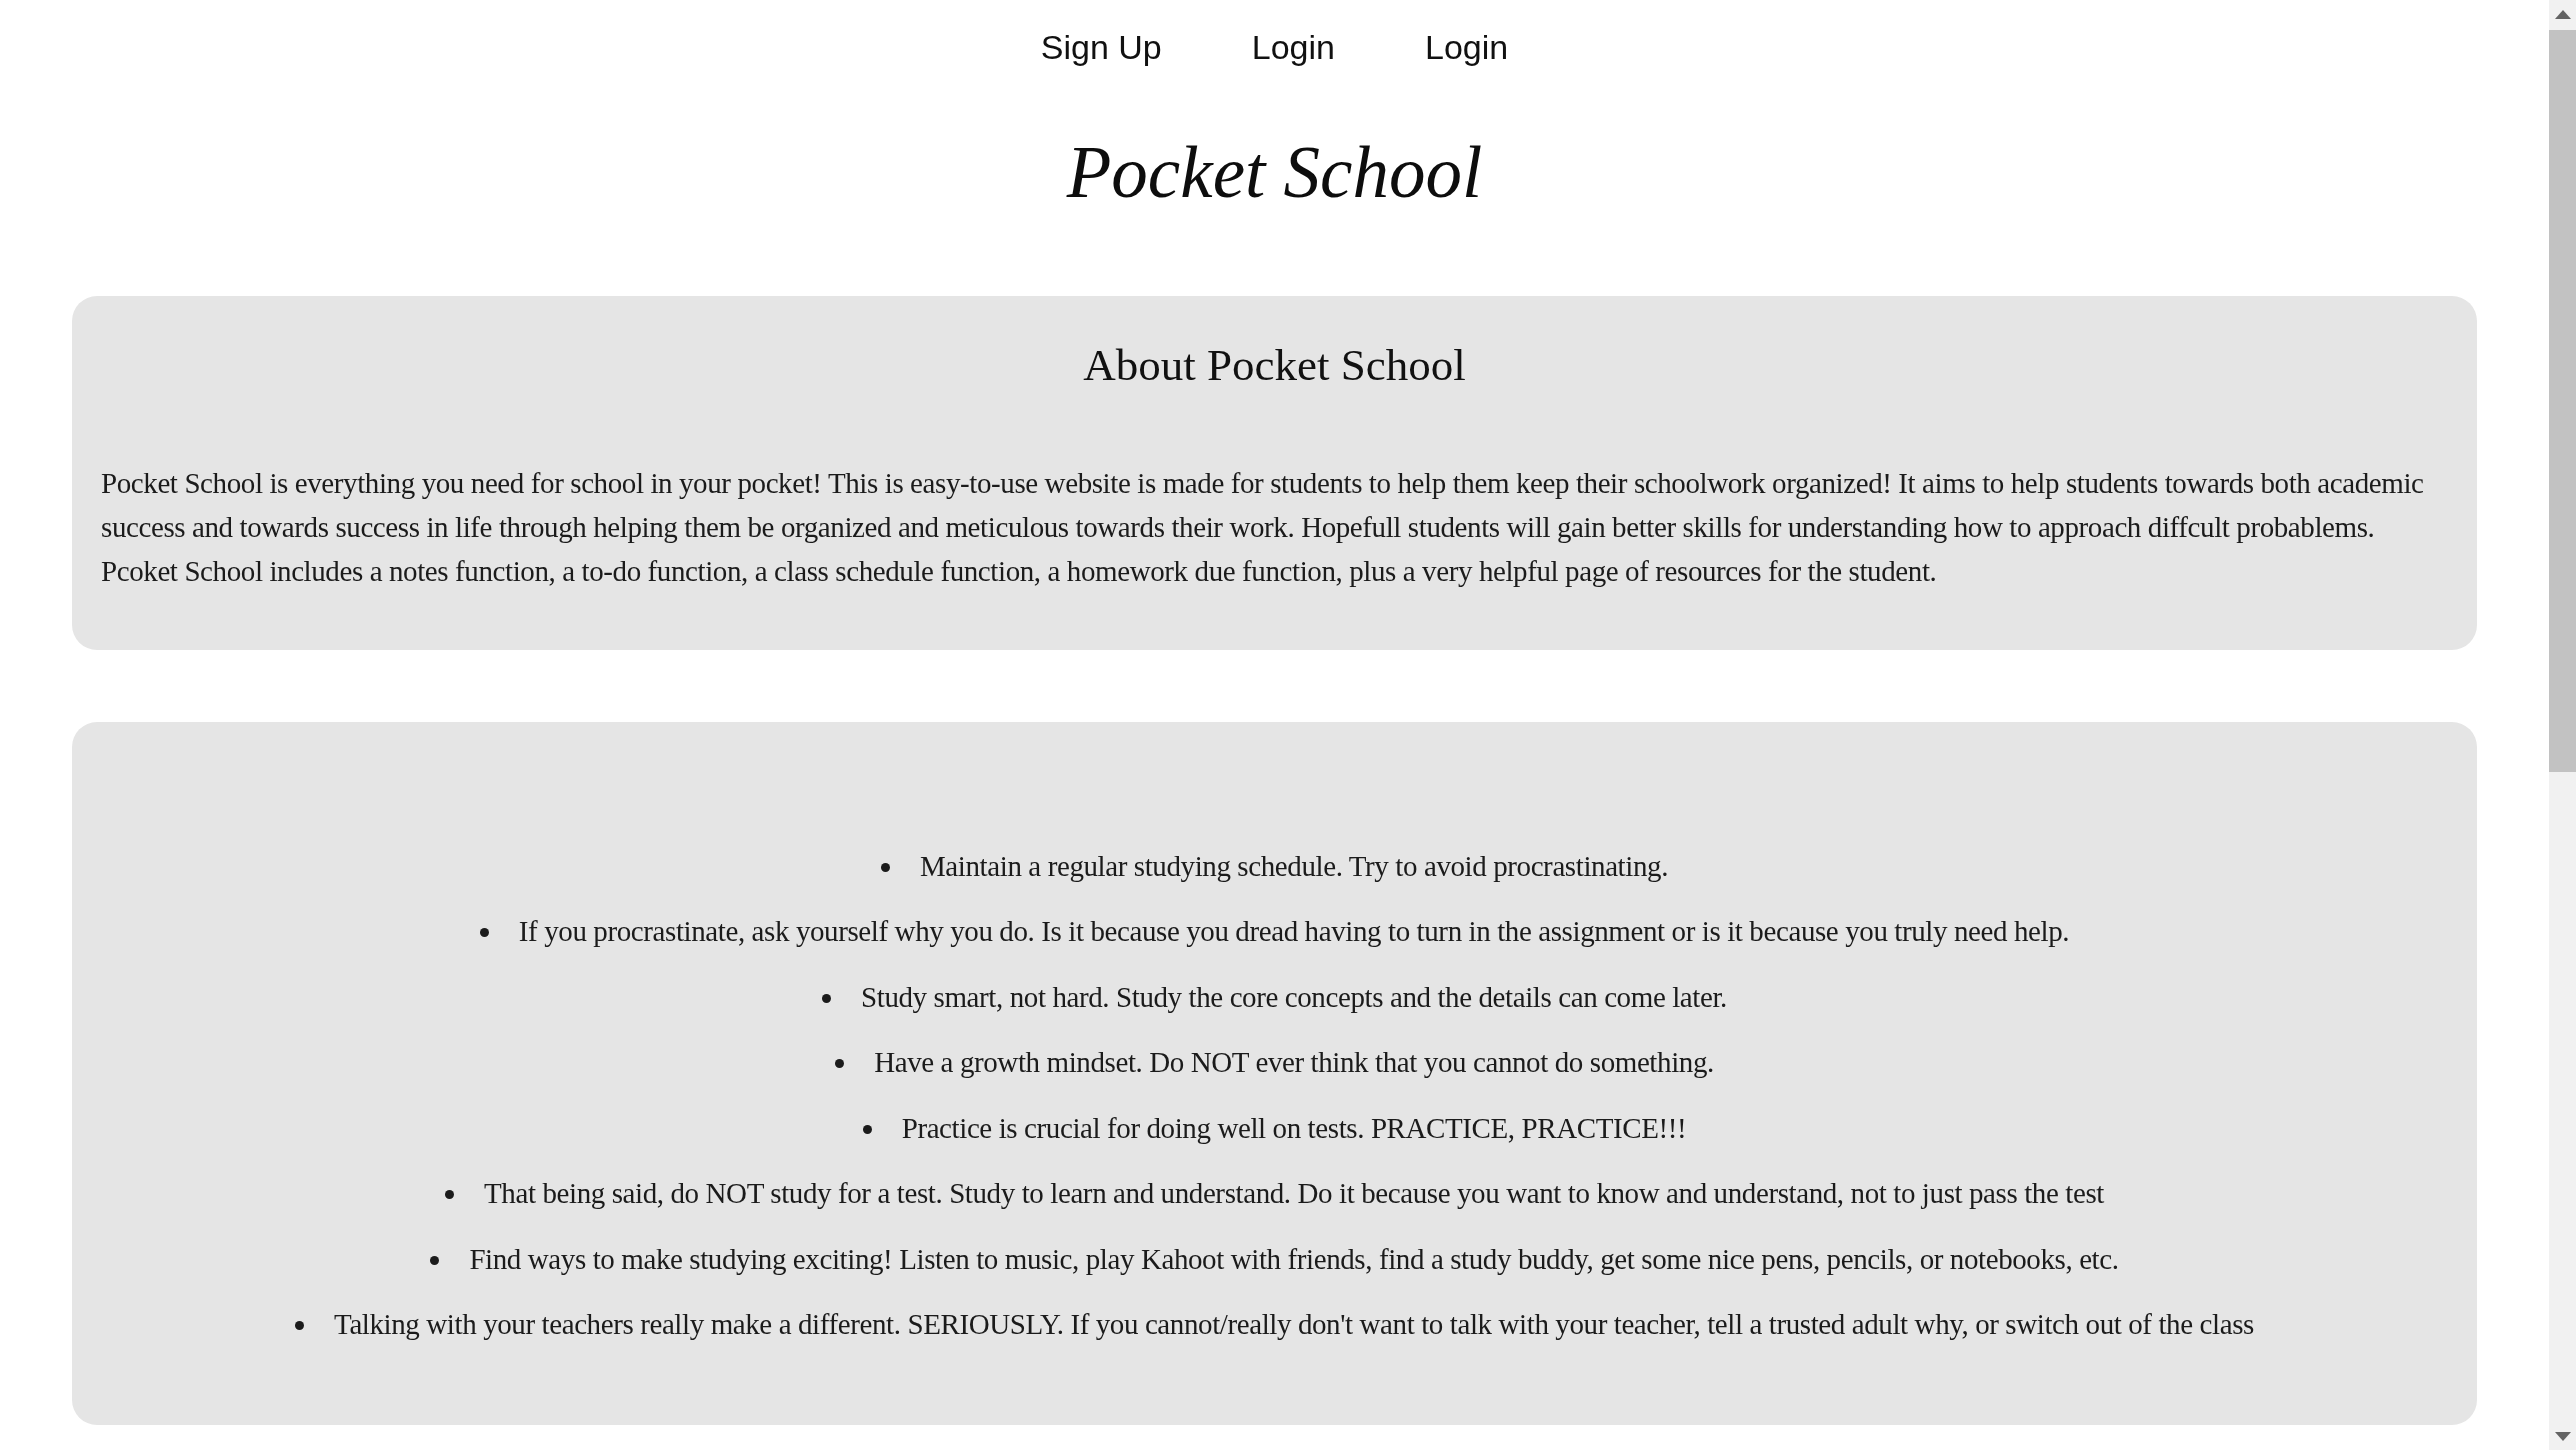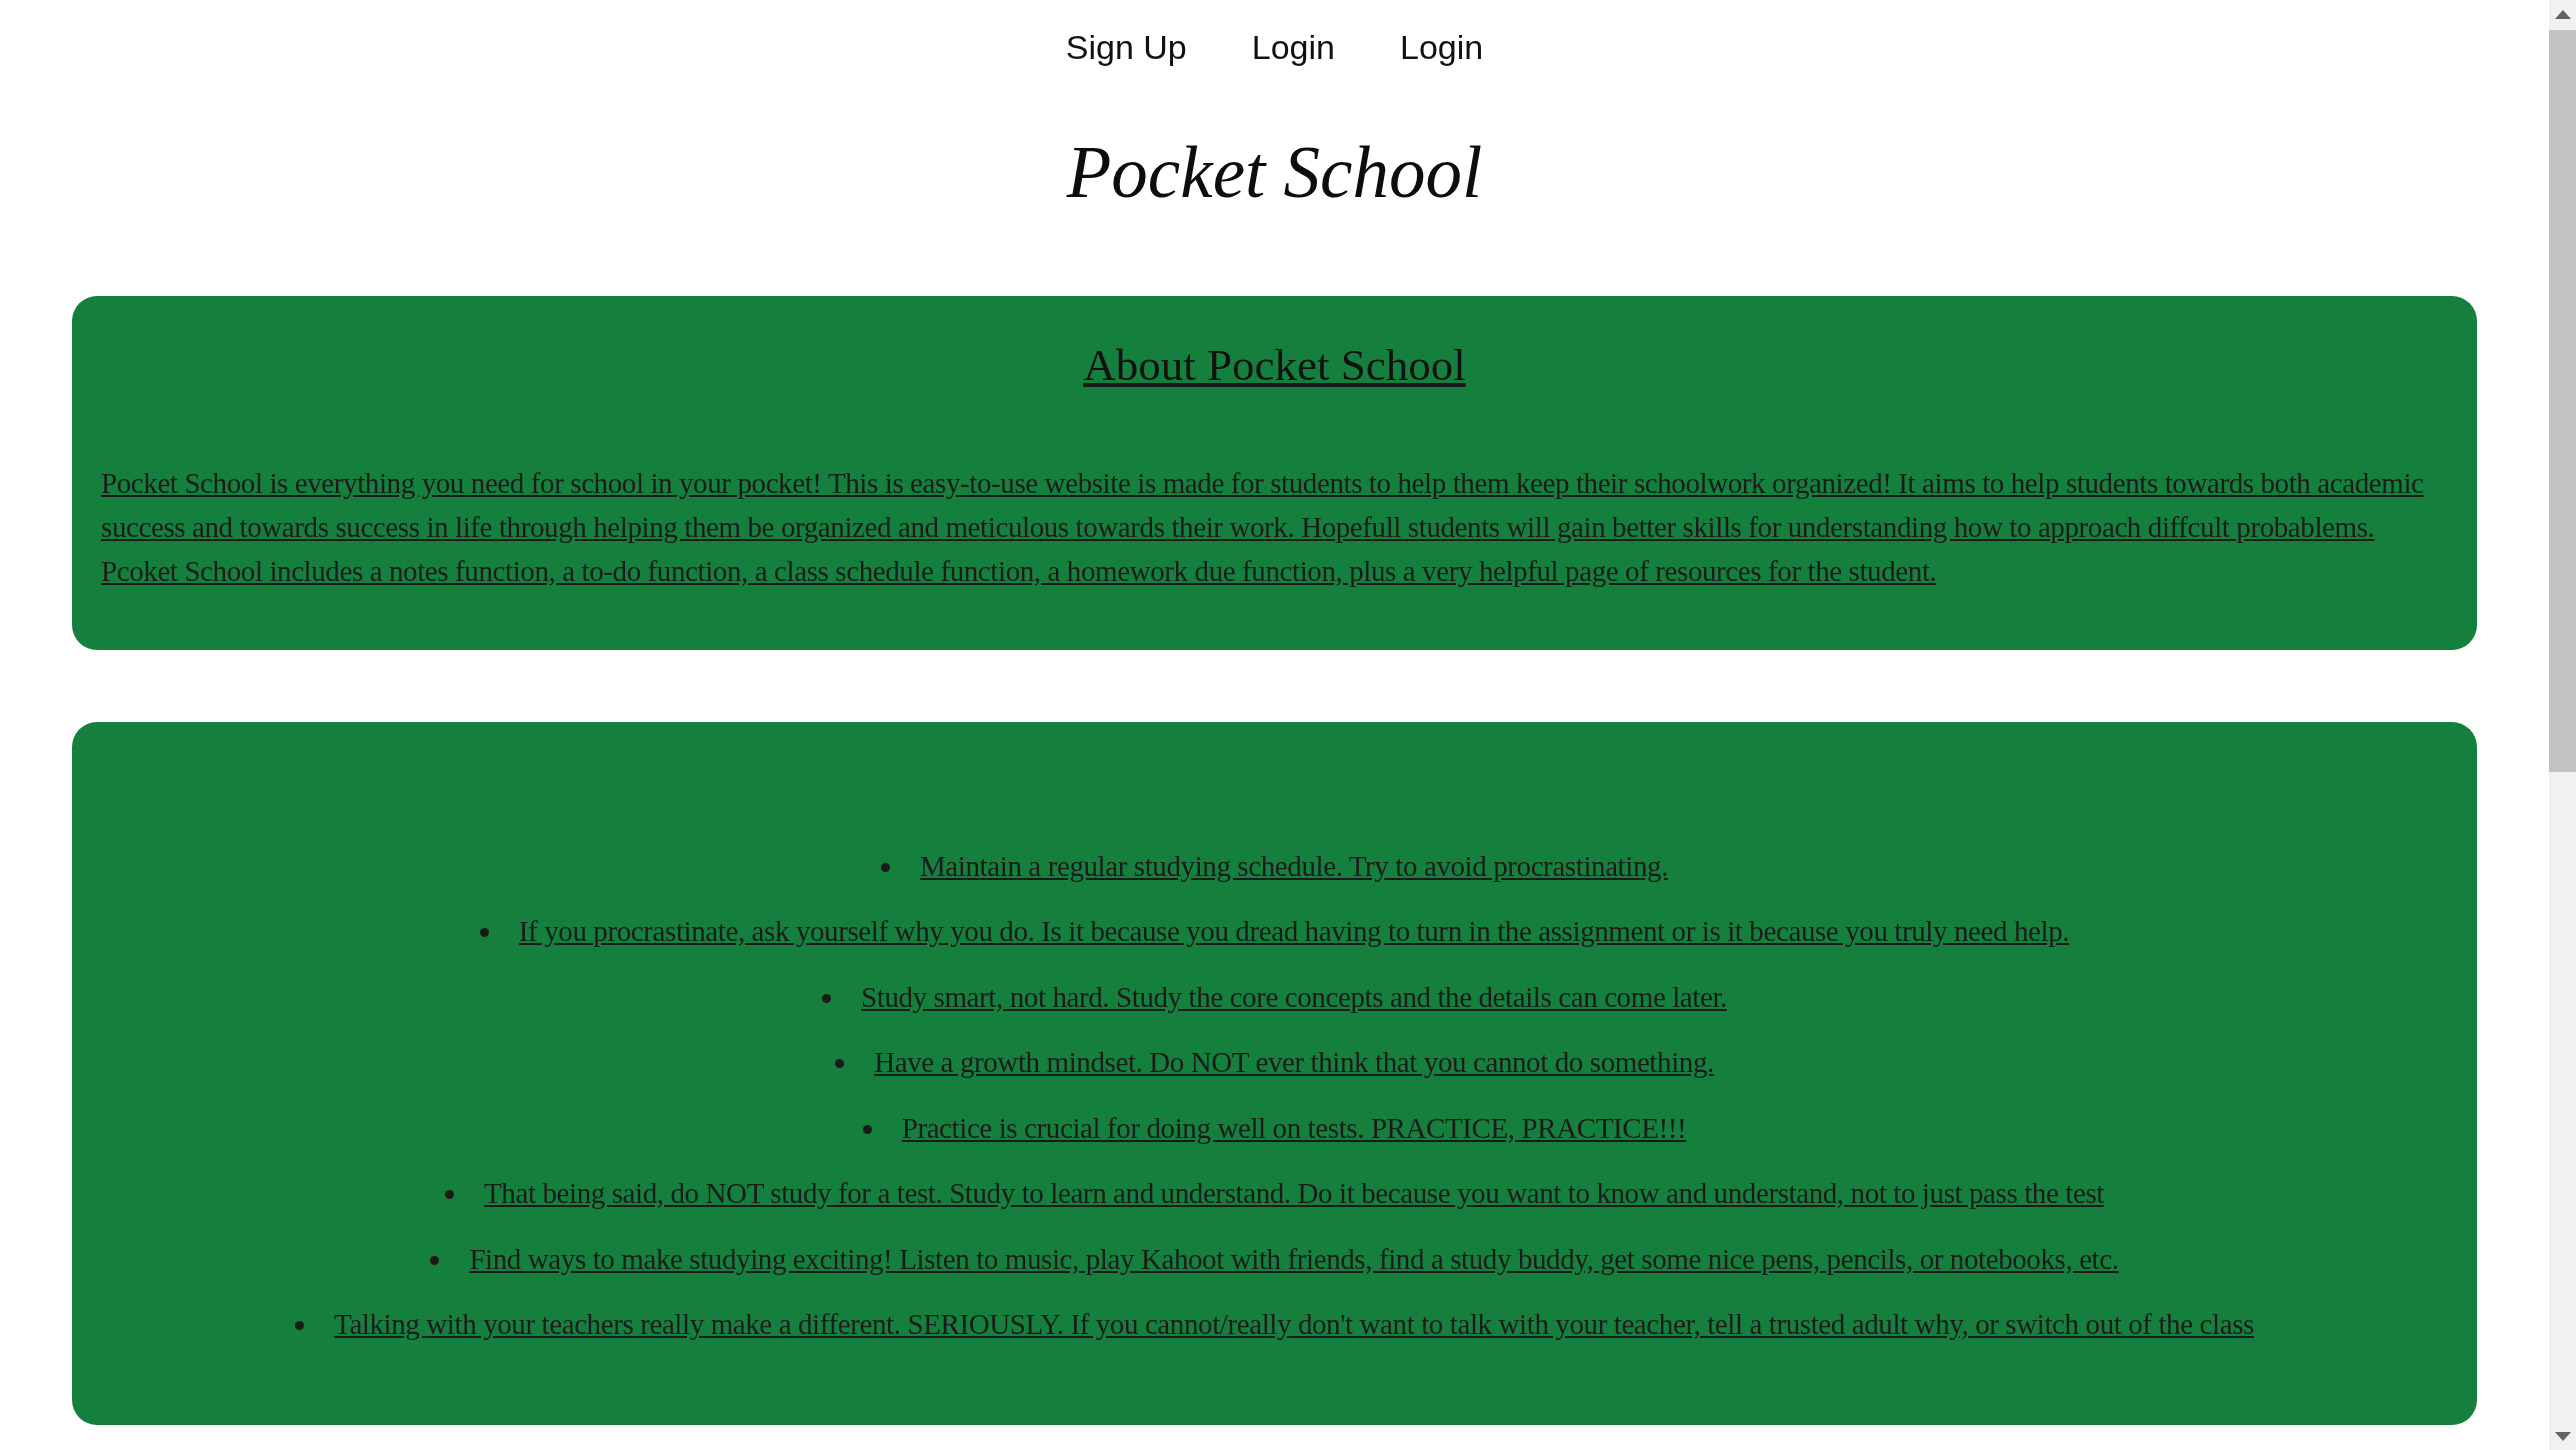--- a/index.html
+++ b/index.html
@@ -11,21 +11,21 @@
     background: #ffffff;
     font-family: "Liberation Serif", serif;
     color: #1b1b1b;
   }
   .page { margin-right: 27px; }
 
   
   nav.top-nav {
     display: flex;
     justify-content: center;
-    gap: 65px;
+    gap: 90px;
     padding-top: 27px;
     font-family: "Liberation Sans", sans-serif;
     font-weight: 300;
     font-size: 34px;
     line-height: 1.2;
   }
   nav.top-nav a {
     color: #111111;
     text-decoration: none;
     cursor: pointer;
@@ -38,24 +38,23 @@
     font-weight: normal;
     line-height: 1.15;
     margin: 63px 0 81px 0;
     color: #0d0d0d;
     font-style: italic;
   }
 
   
   .card {
     margin: 0 72px 72px 72px;
-    background: #15803d;
+    background: #e5e5e5;
     border-radius: 25px;
     padding: 43px 29px 57px 29px;
-    text-decoration: underline;
   }
   .card h2 {
     text-align: center;
     font-weight: normal;
     margin: 0;
     color: #111111;
   }
   .card.about h2 { font-size: 45px; line-height: 1.16; }
   .card.tips  h2 { font-size: 54px; line-height: 1.16; padding-top: 7.2px; }
 

